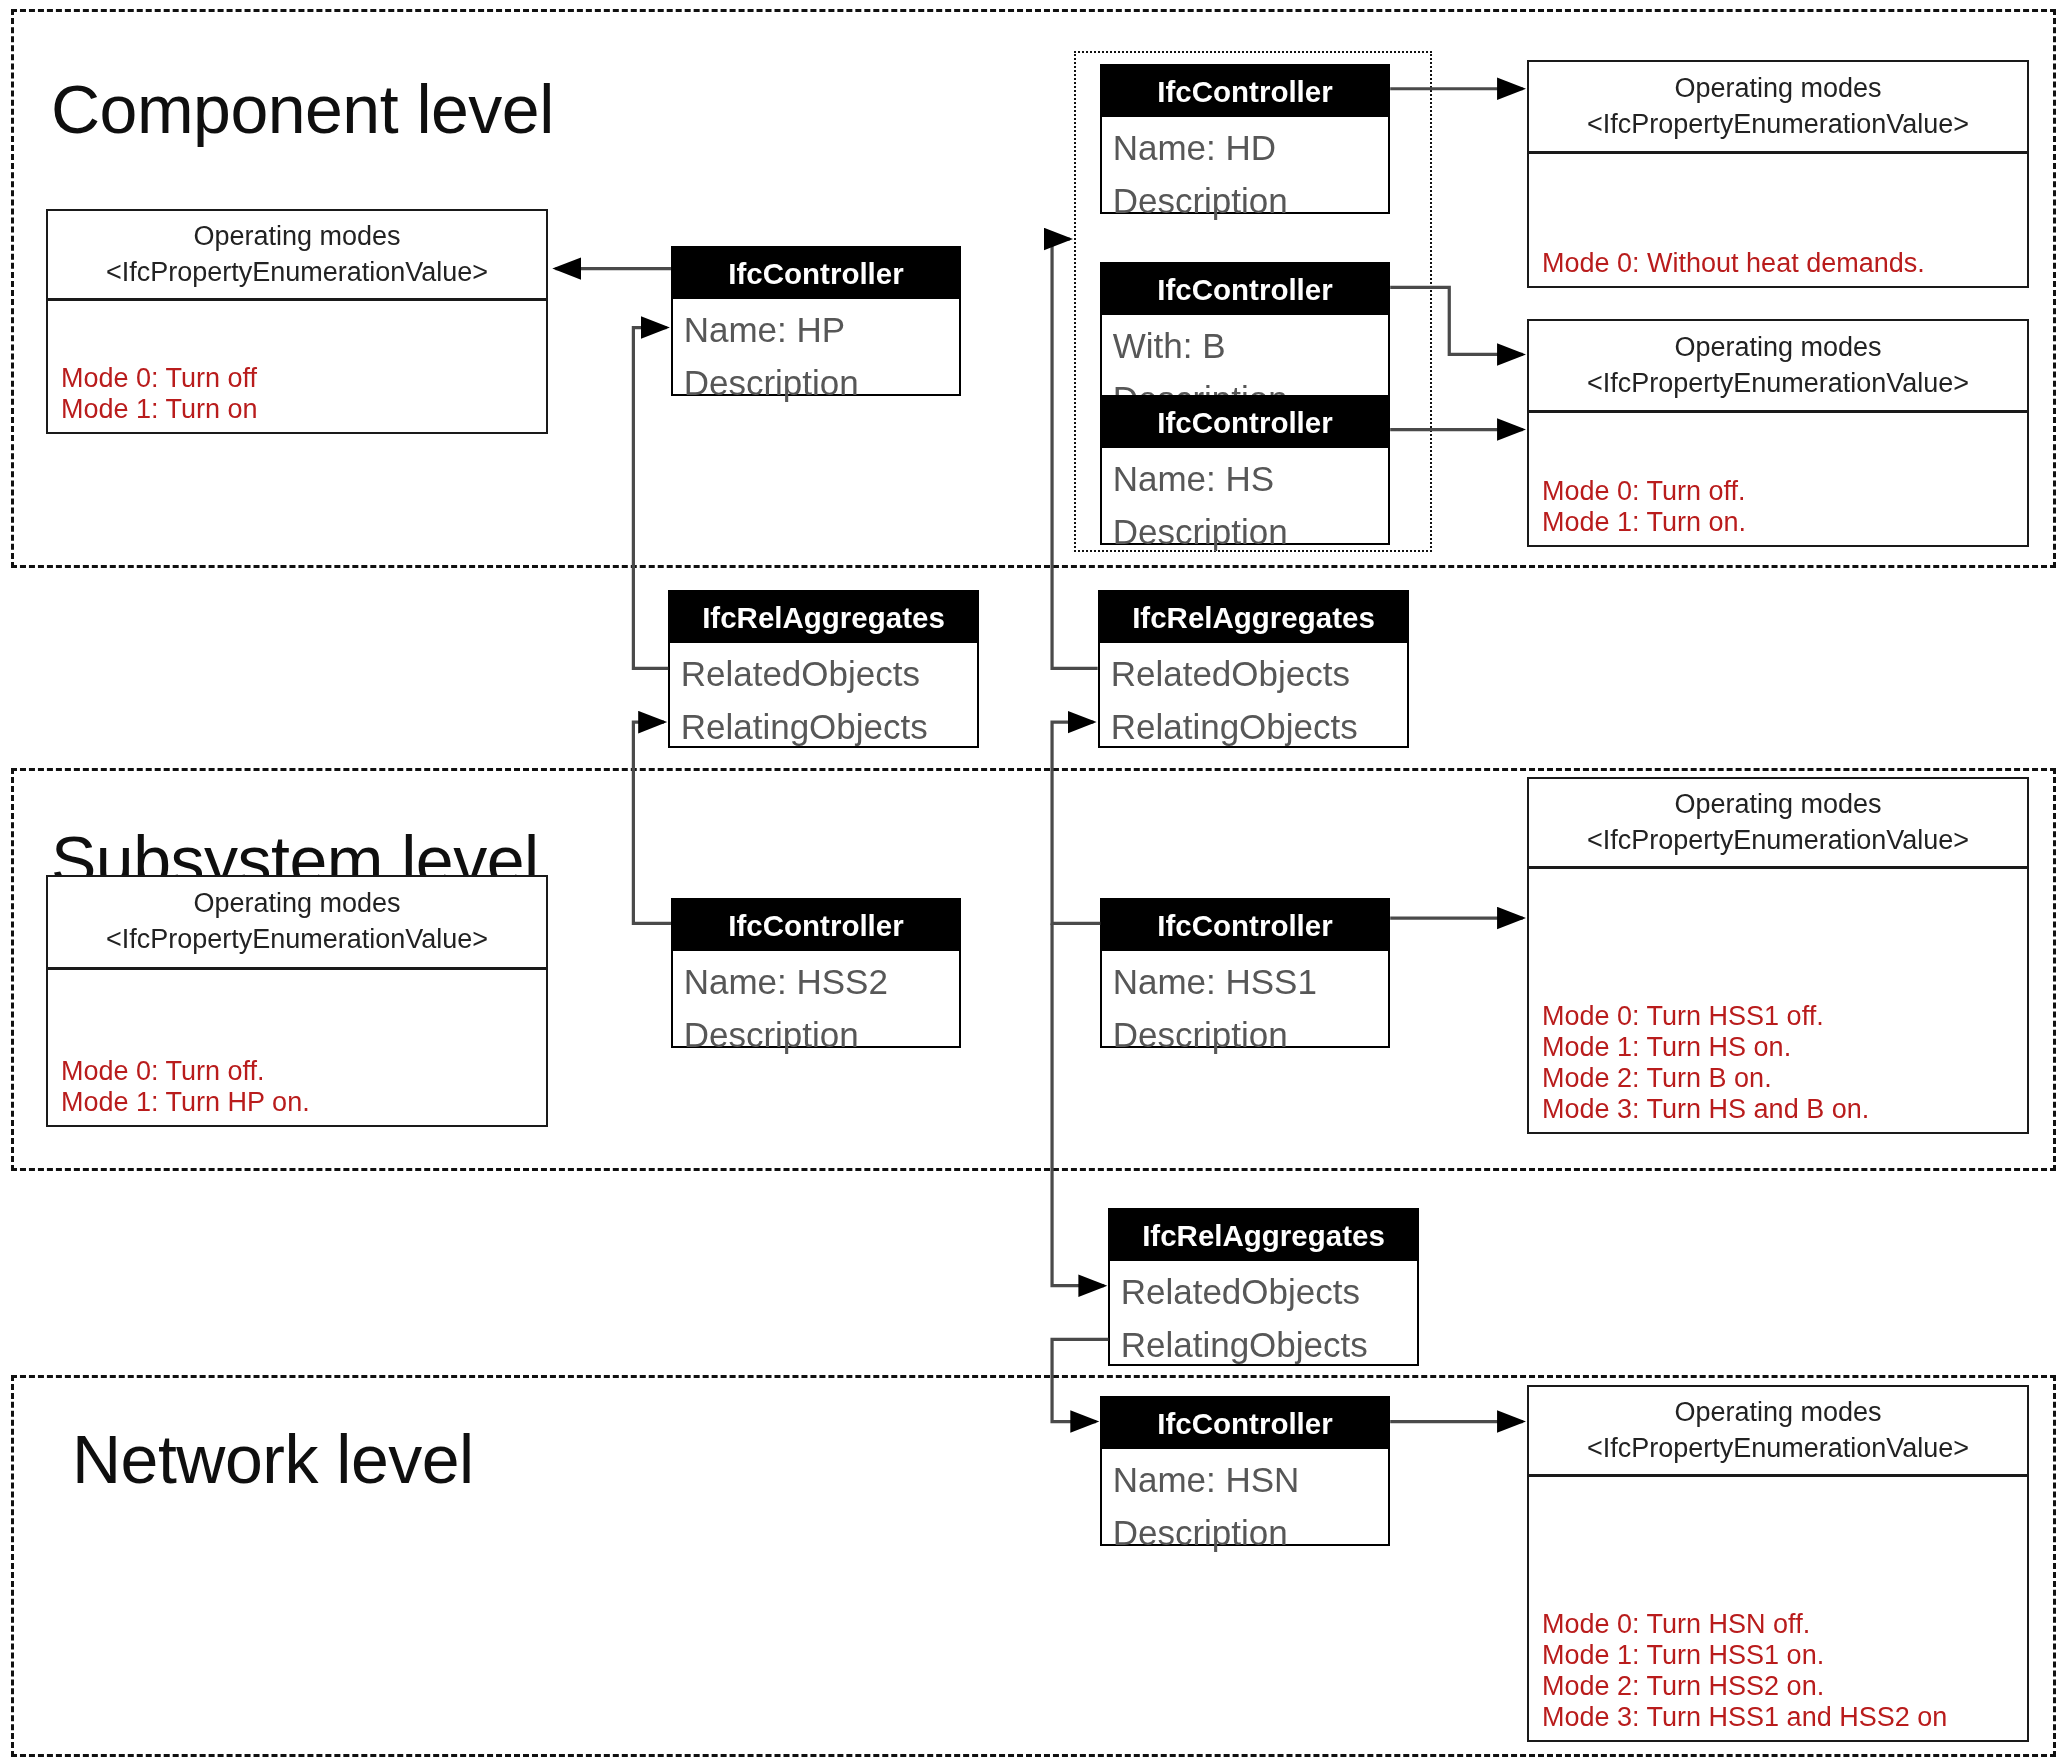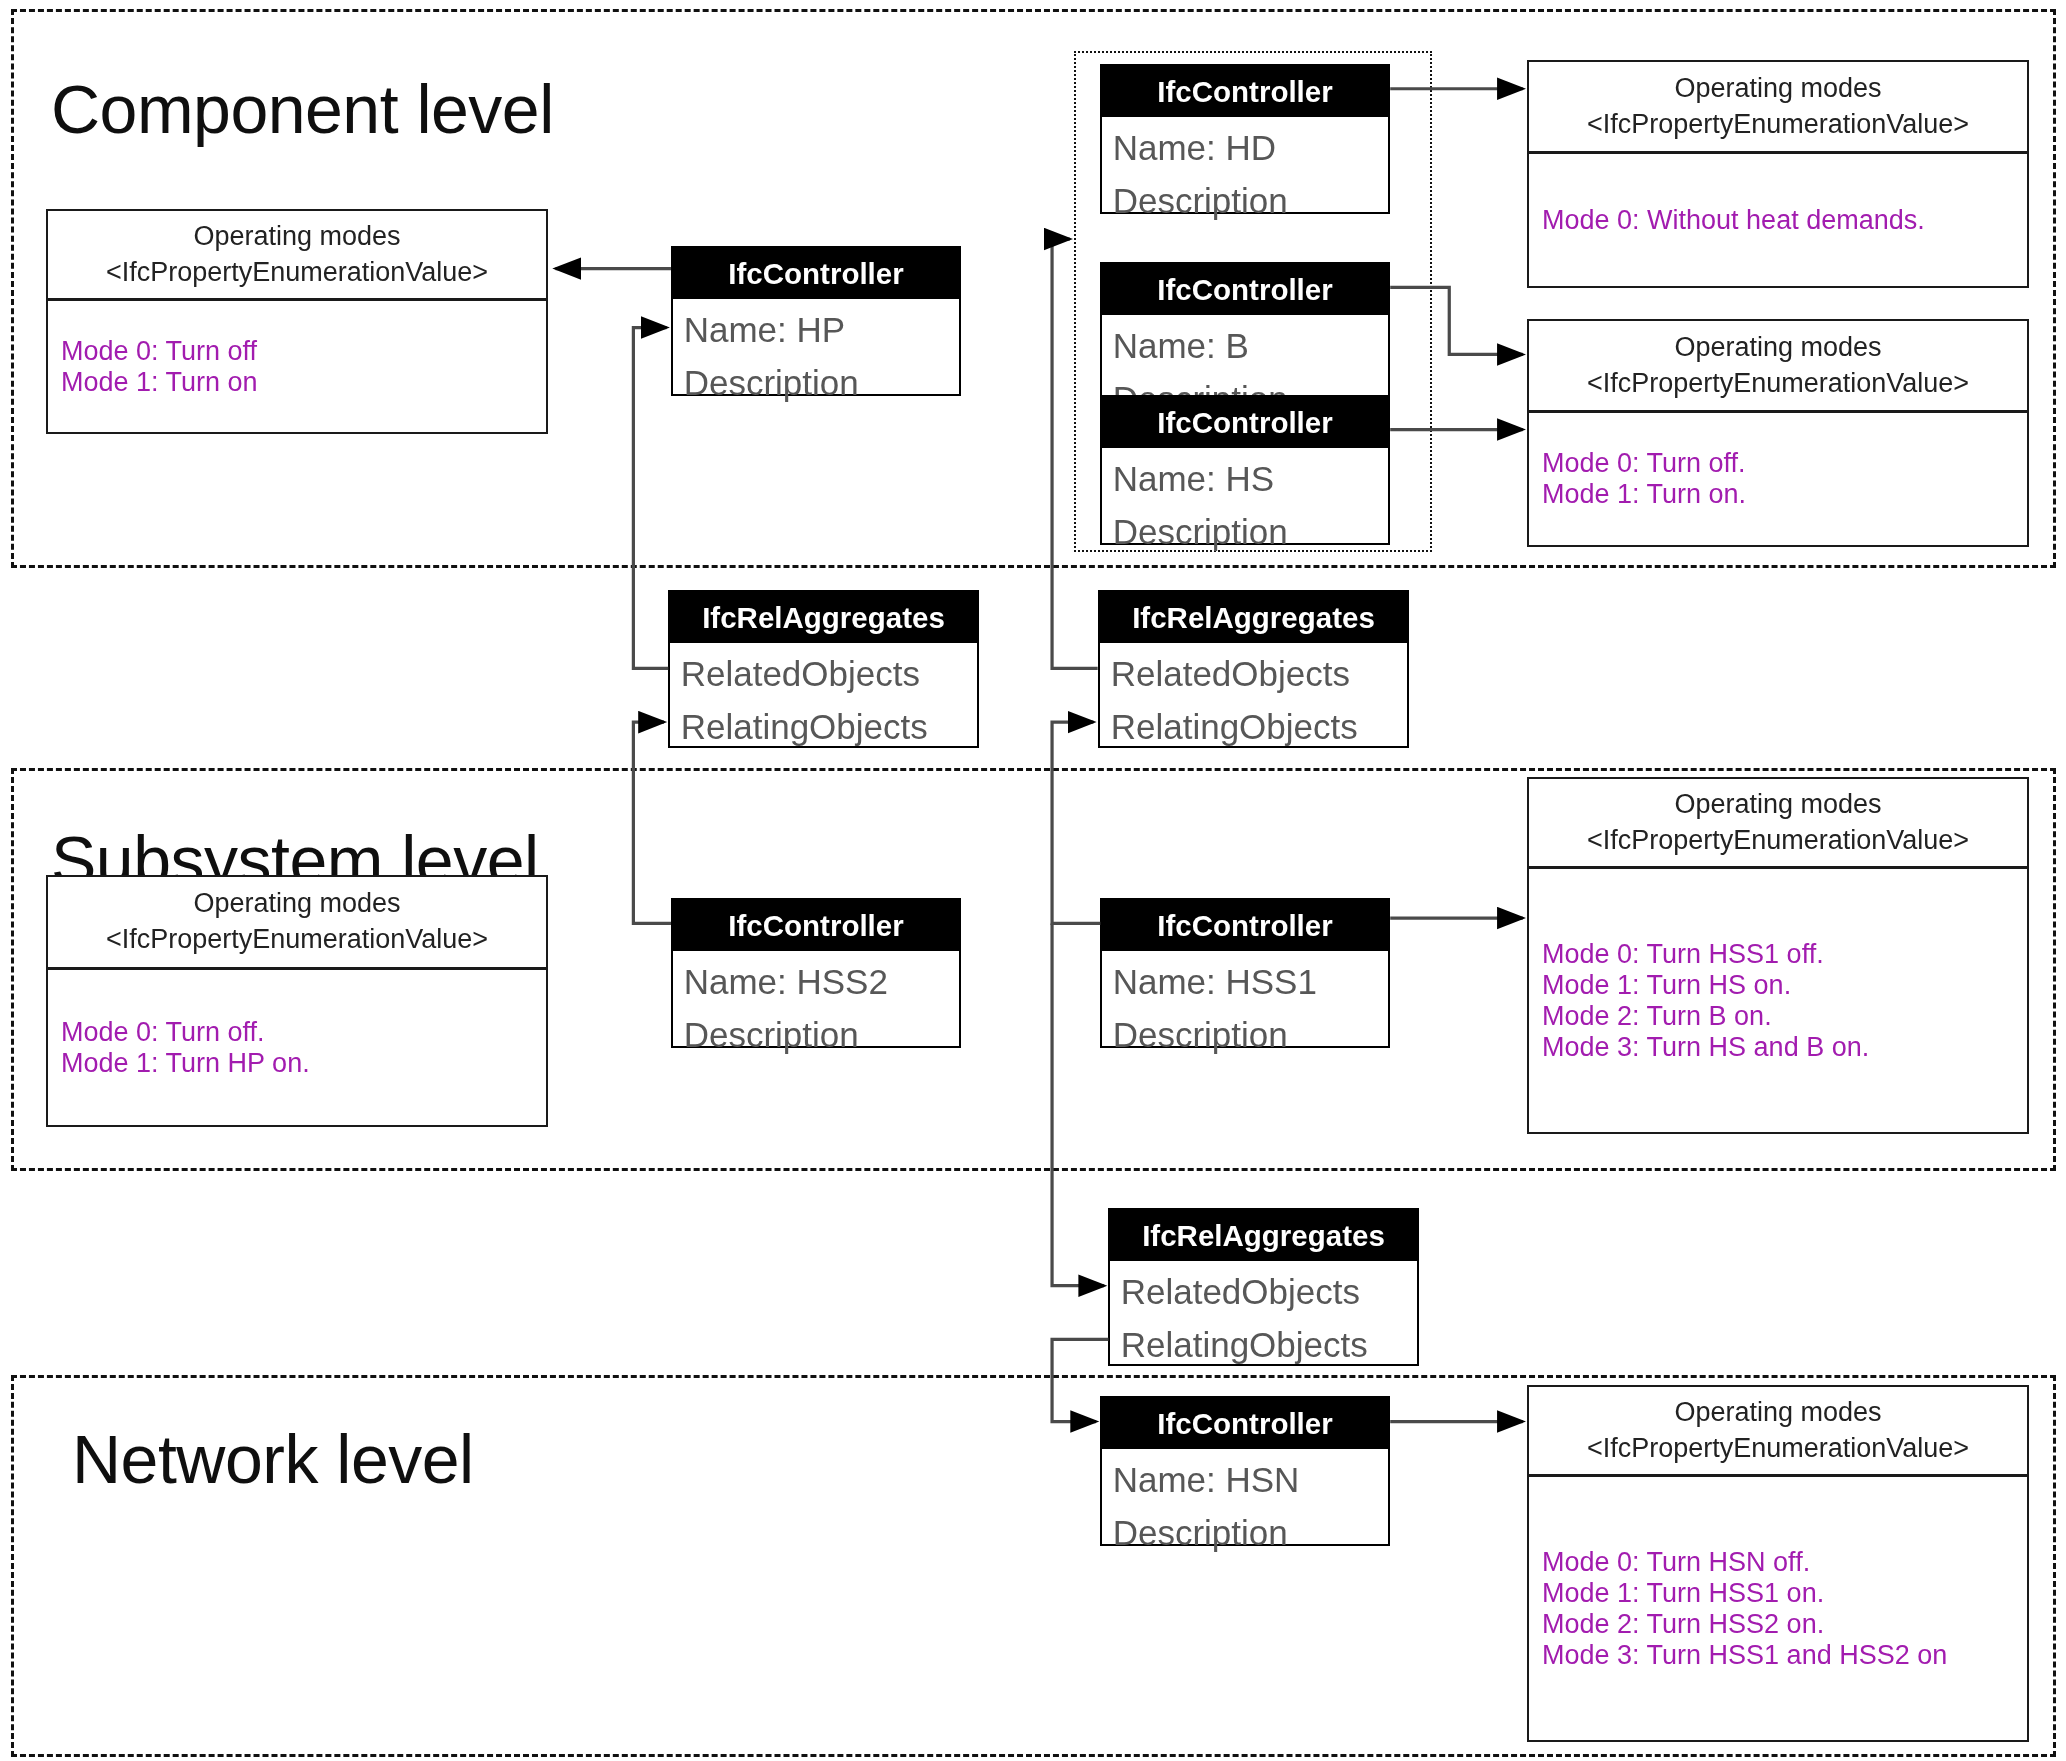--- a/index.html
+++ b/index.html
@@ -8,21 +8,21 @@
     width:2066px;height:1762px;
     background:#ffffff;
     font-family:"Liberation Sans", sans-serif;
     overflow:hidden;
   }
   .frame{position:absolute;border:3.2px dashed #111;background:transparent;}
   .lvl-title{position:absolute;font-size:68px;color:#0f0f0f;white-space:nowrap;letter-spacing:-0.5px;}
   
   .opbox{position:absolute;border:2.7px solid #1a1a1a;background:#fff;display:flex;flex-direction:column;box-sizing:border-box;}
   .op-title{border-bottom:3.2px solid #1a1a1a;display:flex;flex-direction:column;justify-content:center;align-items:center;text-align:center;font-size:27px;color:#222;line-height:1.32;flex:0 0 auto;}
-  .op-body{flex:1 1 auto;display:flex;flex-direction:column;justify-content:center;padding:7.5px 13px;font-size:27px;color:#a21caf;}
+  .op-body{flex:1 1 auto;display:flex;flex-direction:column;justify-content:flex-end;padding:7.5px 13px;font-size:27px;color:#b91c1c;}
   .op-mode{white-space:nowrap;}
   
   .ctrl{position:absolute;border:2.1px solid #000;background:#fff;box-sizing:border-box;display:flex;flex-direction:column;}
   .ctrl-hdr{background:#000;color:#fff;font-weight:bold;font-size:29.5px;display:flex;align-items:center;justify-content:center;flex:0 0 51px;}
   .ctrl-bdy{flex:1 1 auto;padding:5.4px 10.7px;font-size:35px;color:#575757;line-height:1.5;}
   .ctrl-bdy div{white-space:nowrap;}
   .dotted-group{position:absolute;border:2.7px dotted #111;background:transparent;}
   #wires{position:absolute;left:0;top:0;pointer-events:none;}
 </style>
 </head>
@@ -121,21 +121,21 @@
     <div class="ctrl-hdr">IfcController</div>
     <div class="ctrl-bdy">
       <div>Name: HD</div>
       <div>Description</div>
     </div>
   </div>
 
   <div class="ctrl" style="left:1100px;top:262px;width:290px;height:150px;">
     <div class="ctrl-hdr">IfcController</div>
     <div class="ctrl-bdy">
-      <div>Name: B</div>
+      <div>With: B</div>
       <div>Description</div>
     </div>
   </div>
 
   <div class="ctrl" style="left:1100px;top:395px;width:290px;height:150px;">
     <div class="ctrl-hdr">IfcController</div>
     <div class="ctrl-bdy">
       <div>Name: HS</div>
       <div>Description</div>
     </div>

